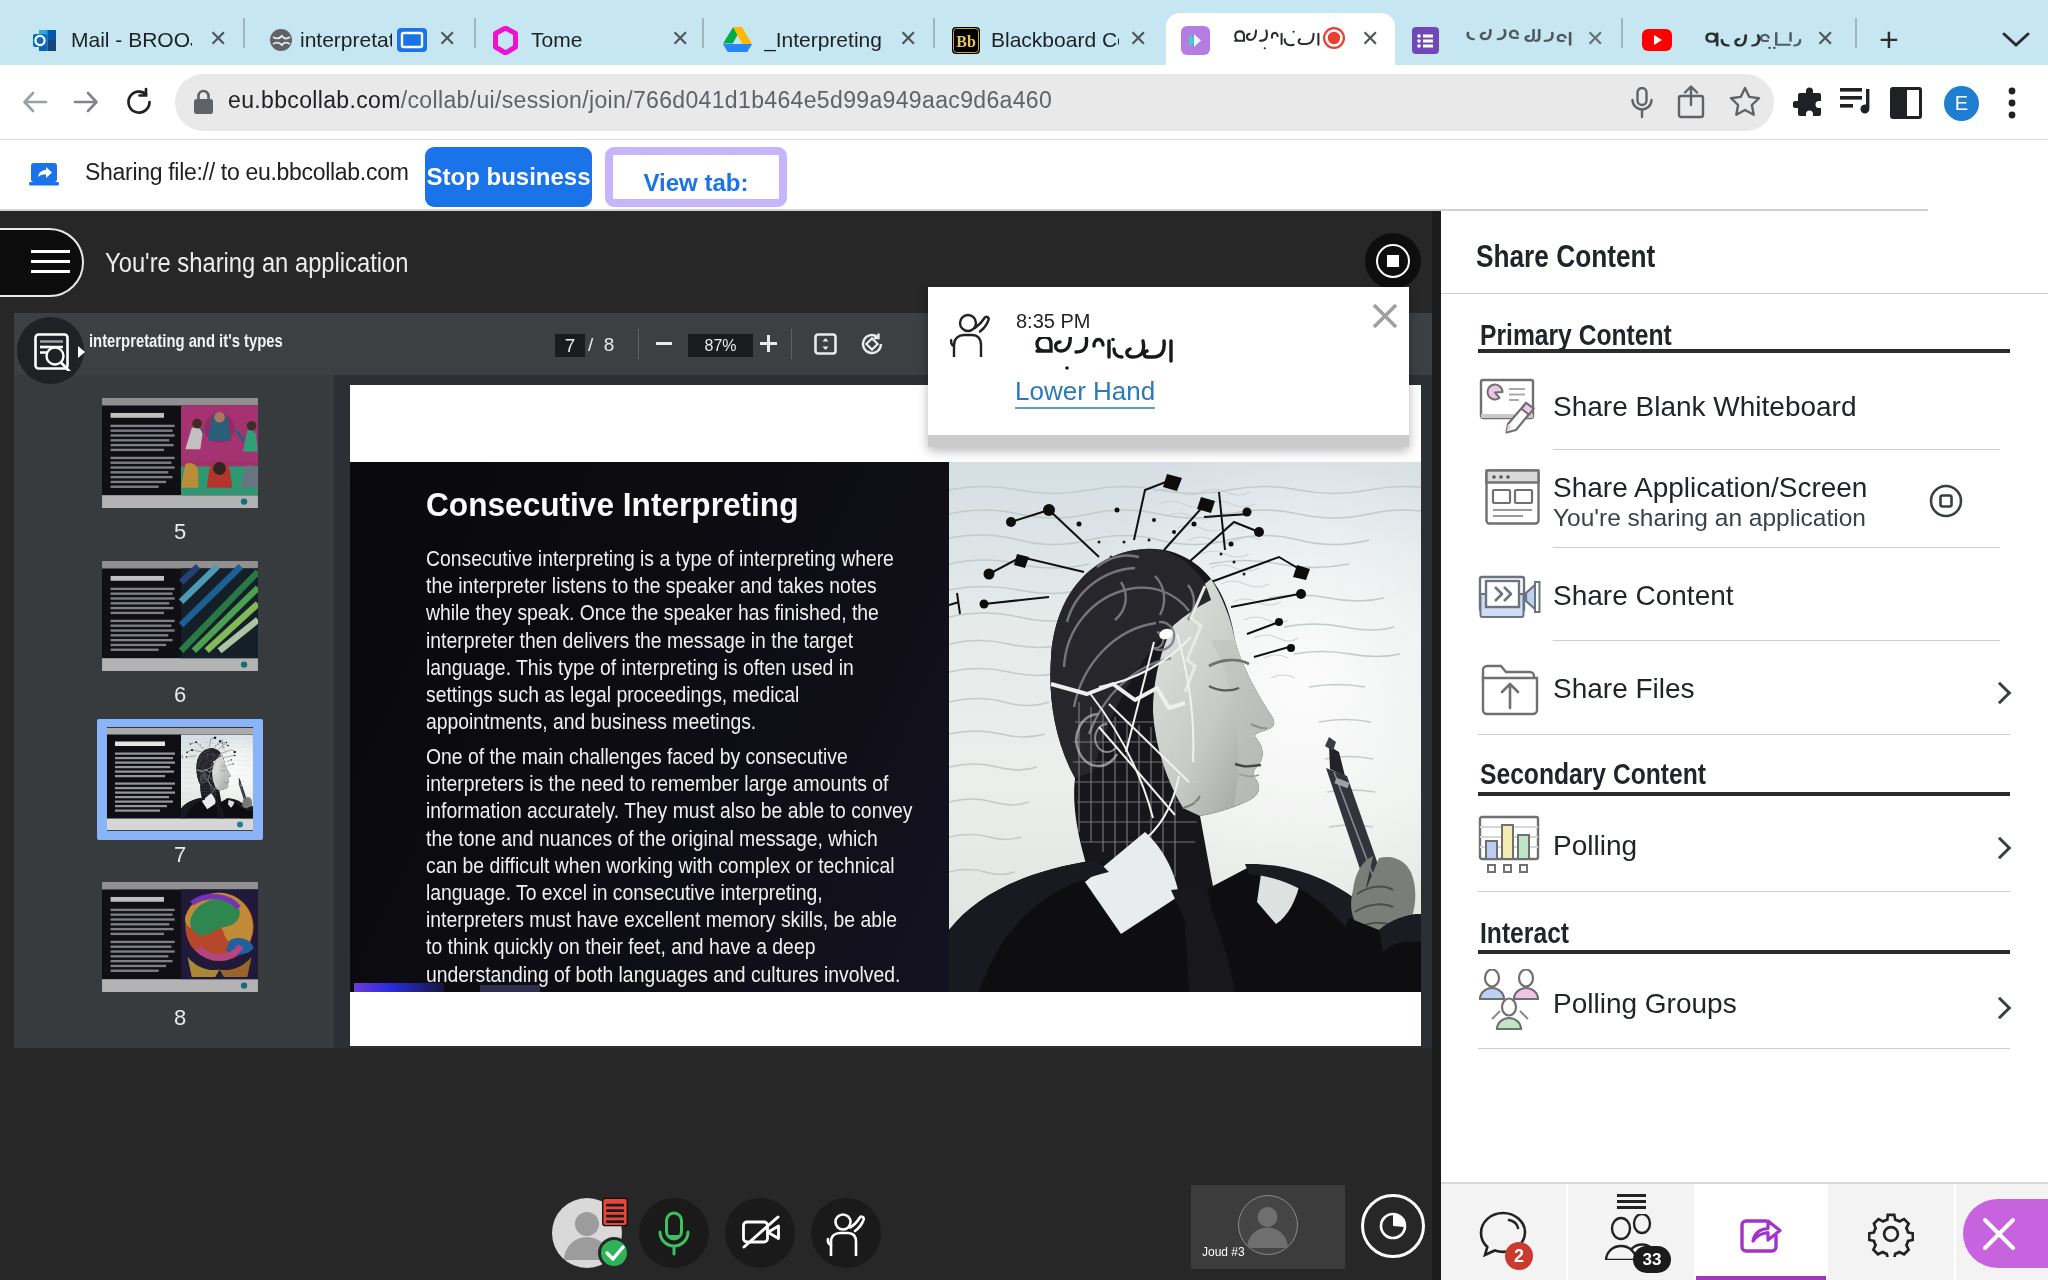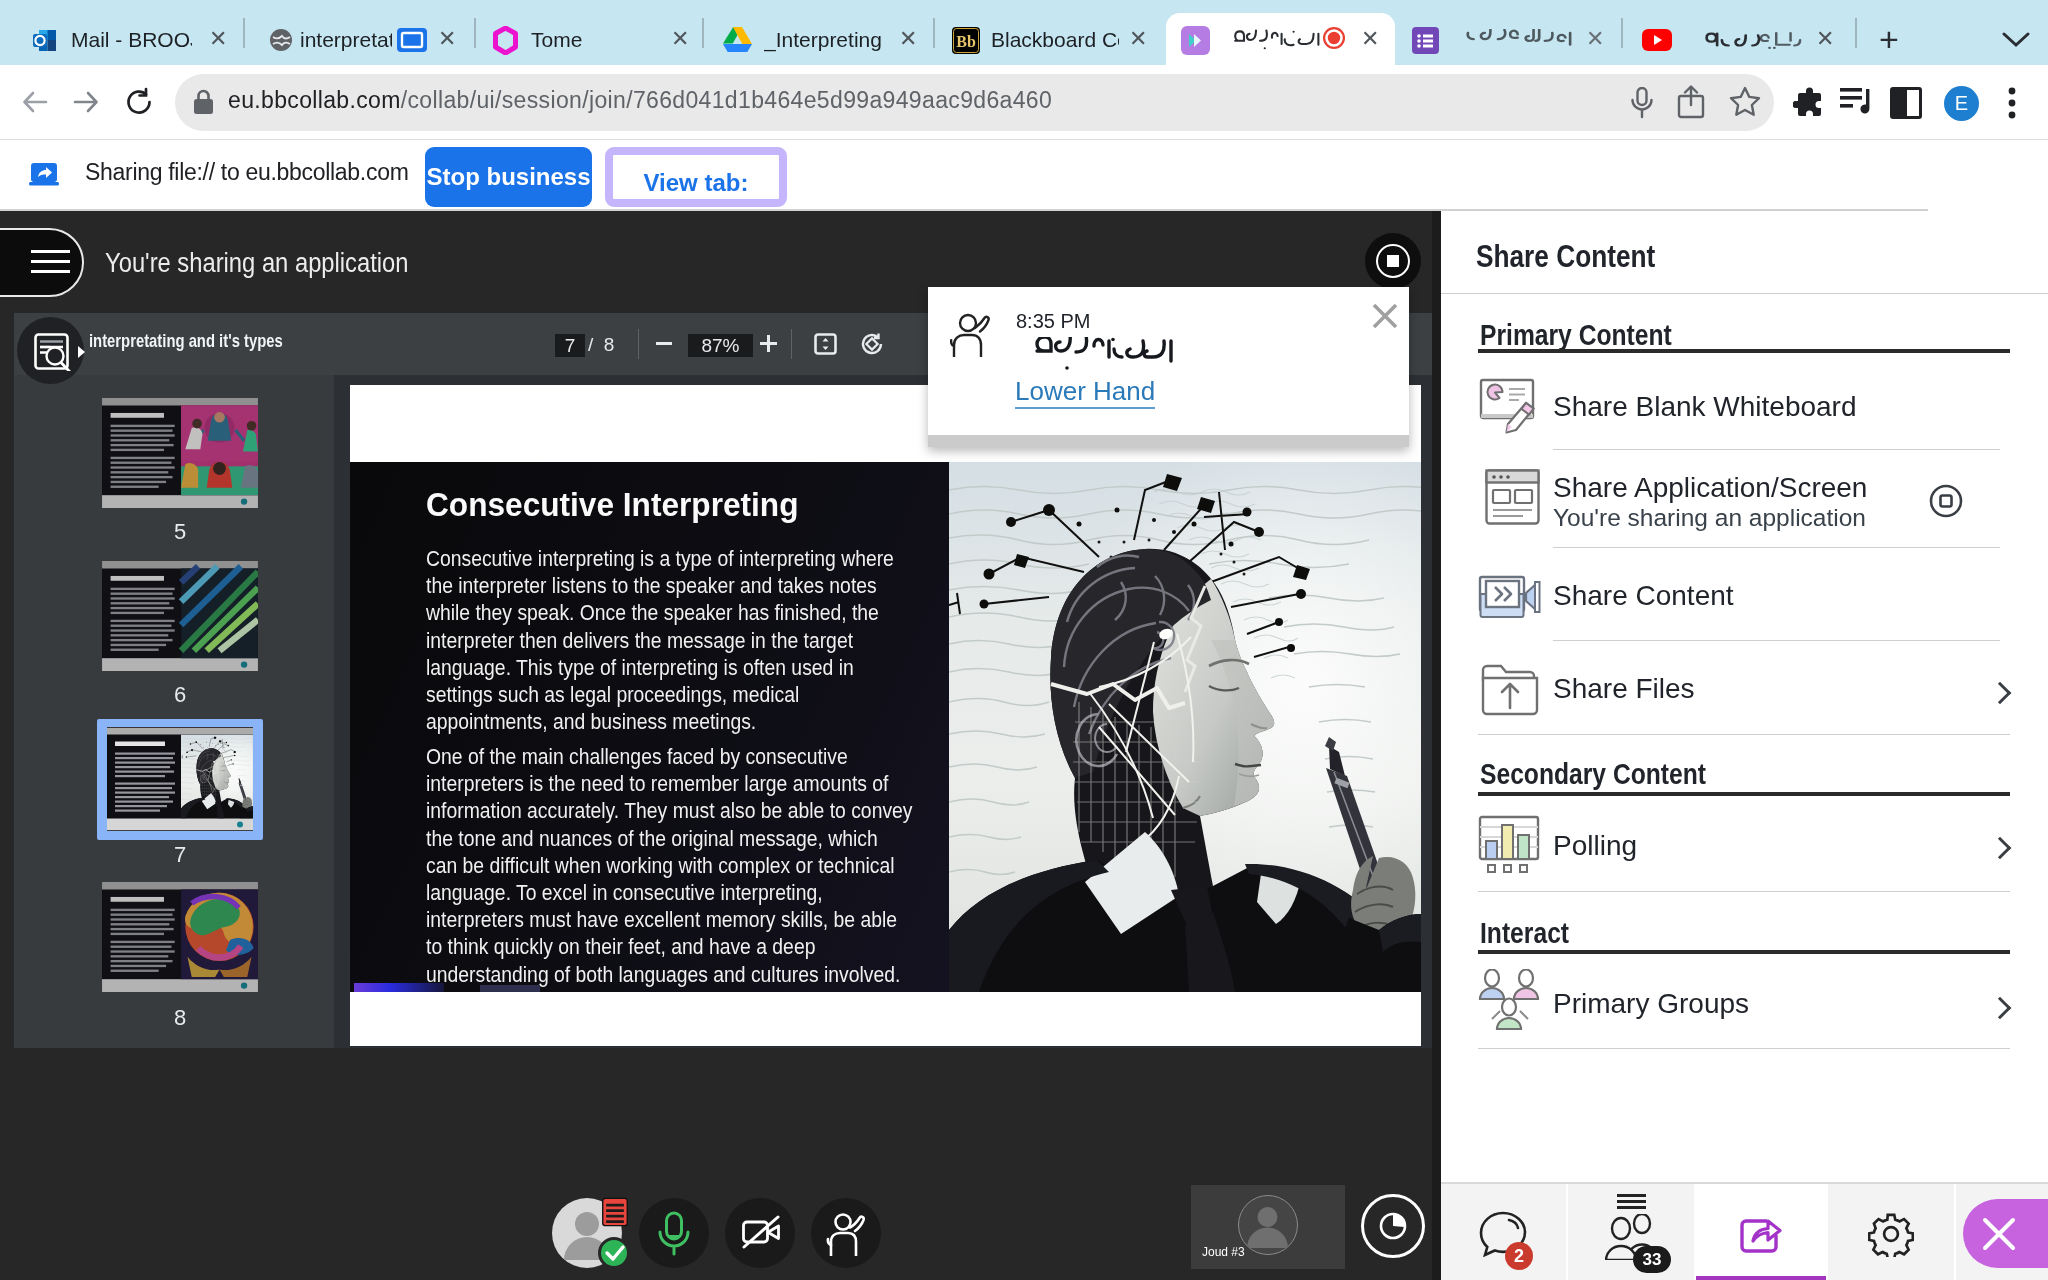--- a/index.html
+++ b/index.html
@@ -216,21 +216,21 @@
   <div class="abs" style="left:1376px;top:33px;width:34px;height:34px;border-radius:50%;border:2.5px solid #fff"></div>
   <div class="abs" style="left:1387px;top:44px;width:12px;height:12px;background:#fff"></div>
 
   <div class="abs" id="viewer">
     <div class="abs" id="pdftoolbar">
       <div class="abs" style="left:75px;top:17px;font-size:19px;font-weight:bold;color:#f1f3f4;transform:scale(.78,1);transform-origin:0 0;white-space:nowrap">interpretating and it's types</div>
       <div class="abs" style="left:541px;top:21px;width:30px;height:23px;background:#191b1c;color:#e8eaed;font-size:19px;text-align:center;line-height:23px">7</div>
       <div class="abs" style="left:574px;top:21px;color:#e8eaed;font-size:19px">/&nbsp;&nbsp;8</div>
       <div class="abs" style="left:624px;top:16px;width:1px;height:30px;background:#5f6368"></div>
       <div class="abs" style="left:642px;top:29px;width:16px;height:3px;background:#e8eaed"></div>
-      <div class="abs" style="left:674px;top:21px;width:65px;height:23px;background:#191b1c;color:#e8eaed;font-size:19px;text-align:center;line-height:23px">87%</div>
+      <div class="abs" style="left:674px;top:21px;width:65px;height:23px;background:#191b1c;color:#e8eaed;font-size:16px;text-align:center;line-height:23px">87%</div>
       <div class="abs" style="left:746px;top:29px;width:17px;height:3px;background:#e8eaed"></div>
       <div class="abs" style="left:753px;top:22px;width:3px;height:17px;background:#e8eaed"></div>
       <div class="abs" style="left:777px;top:16px;width:1px;height:30px;background:#5f6368"></div>
       <svg class="abs" style="left:800px;top:20px" width="23" height="22" viewBox="0 0 23 22">
           <rect x="1.5" y="1.5" width="20" height="19" rx="2.5" fill="none" stroke="#e8eaed" stroke-width="2.6"></rect>
           <path d="M11.5 5 l3 3.5 h-6 Z M11.5 17 l3-3.5 h-6 Z" fill="#e8eaed"></path>
         </svg>
       <svg class="abs" style="left:846px;top:19px" width="24" height="24" viewBox="0 0 24 24">
           <path d="M21 12 a9 9 0 1 1-3-6.7 M18.5 1.5 v4.5 h-4.5" stroke="#e8eaed" stroke-width="2.4" fill="none"></path>
           <rect x="8" y="8" width="8" height="8" transform="rotate(45 12 12)" fill="#3c4043" stroke="#e8eaed" stroke-width="2.2"></rect>
@@ -470,21 +470,21 @@
       </g>
       <g stroke="#707070" stroke-width="2.2">
         <ellipse cx="14" cy="9" rx="7" ry="8.5" fill="#fff"></ellipse>
         <path d="M2 30 a12 11 0 0 1 24 0 Z" fill="#bcd2f0"></path>
         <ellipse cx="48" cy="9" rx="7" ry="8.5" fill="#fff"></ellipse>
         <path d="M36 30 a12 11 0 0 1 24 0 Z" fill="#f0c4e4"></path>
         <ellipse cx="31" cy="38" rx="7" ry="8.5" fill="#fff"></ellipse>
         <path d="M19 60 a12 11 0 0 1 24 0 Z" fill="#c2e5c8"></path>
       </g>
     </svg>
-  <div class="abs rowtxt" style="left:112px;top:777px">Primary Groups</div>
+  <div class="abs rowtxt" style="left:112px;top:777px">Polling Groups</div>
   <div class="abs chev" style="left:551px;top:789px"></div>
   <div class="abs sep" style="left:37px;top:837px;width:532px"></div>
 
   <div class="abs" id="paneltabs">
       <div class="abs" style="left:125px;top:0;width:2px;height:98px;background:#fff"></div>
       <div class="abs" style="left:253px;top:0;width:2px;height:98px;background:#fff"></div>
       <div class="abs" style="left:385px;top:0;width:2px;height:98px;background:#fff"></div>
       <div class="abs" style="left:513px;top:0;width:2px;height:98px;background:#fff"></div>
     <div class="abs" style="left:255px;top:0;width:130px;height:96px;background:#fff"></div>
     <div class="abs" style="left:255px;top:92px;width:130px;height:6px;background:#a435c1"></div>

